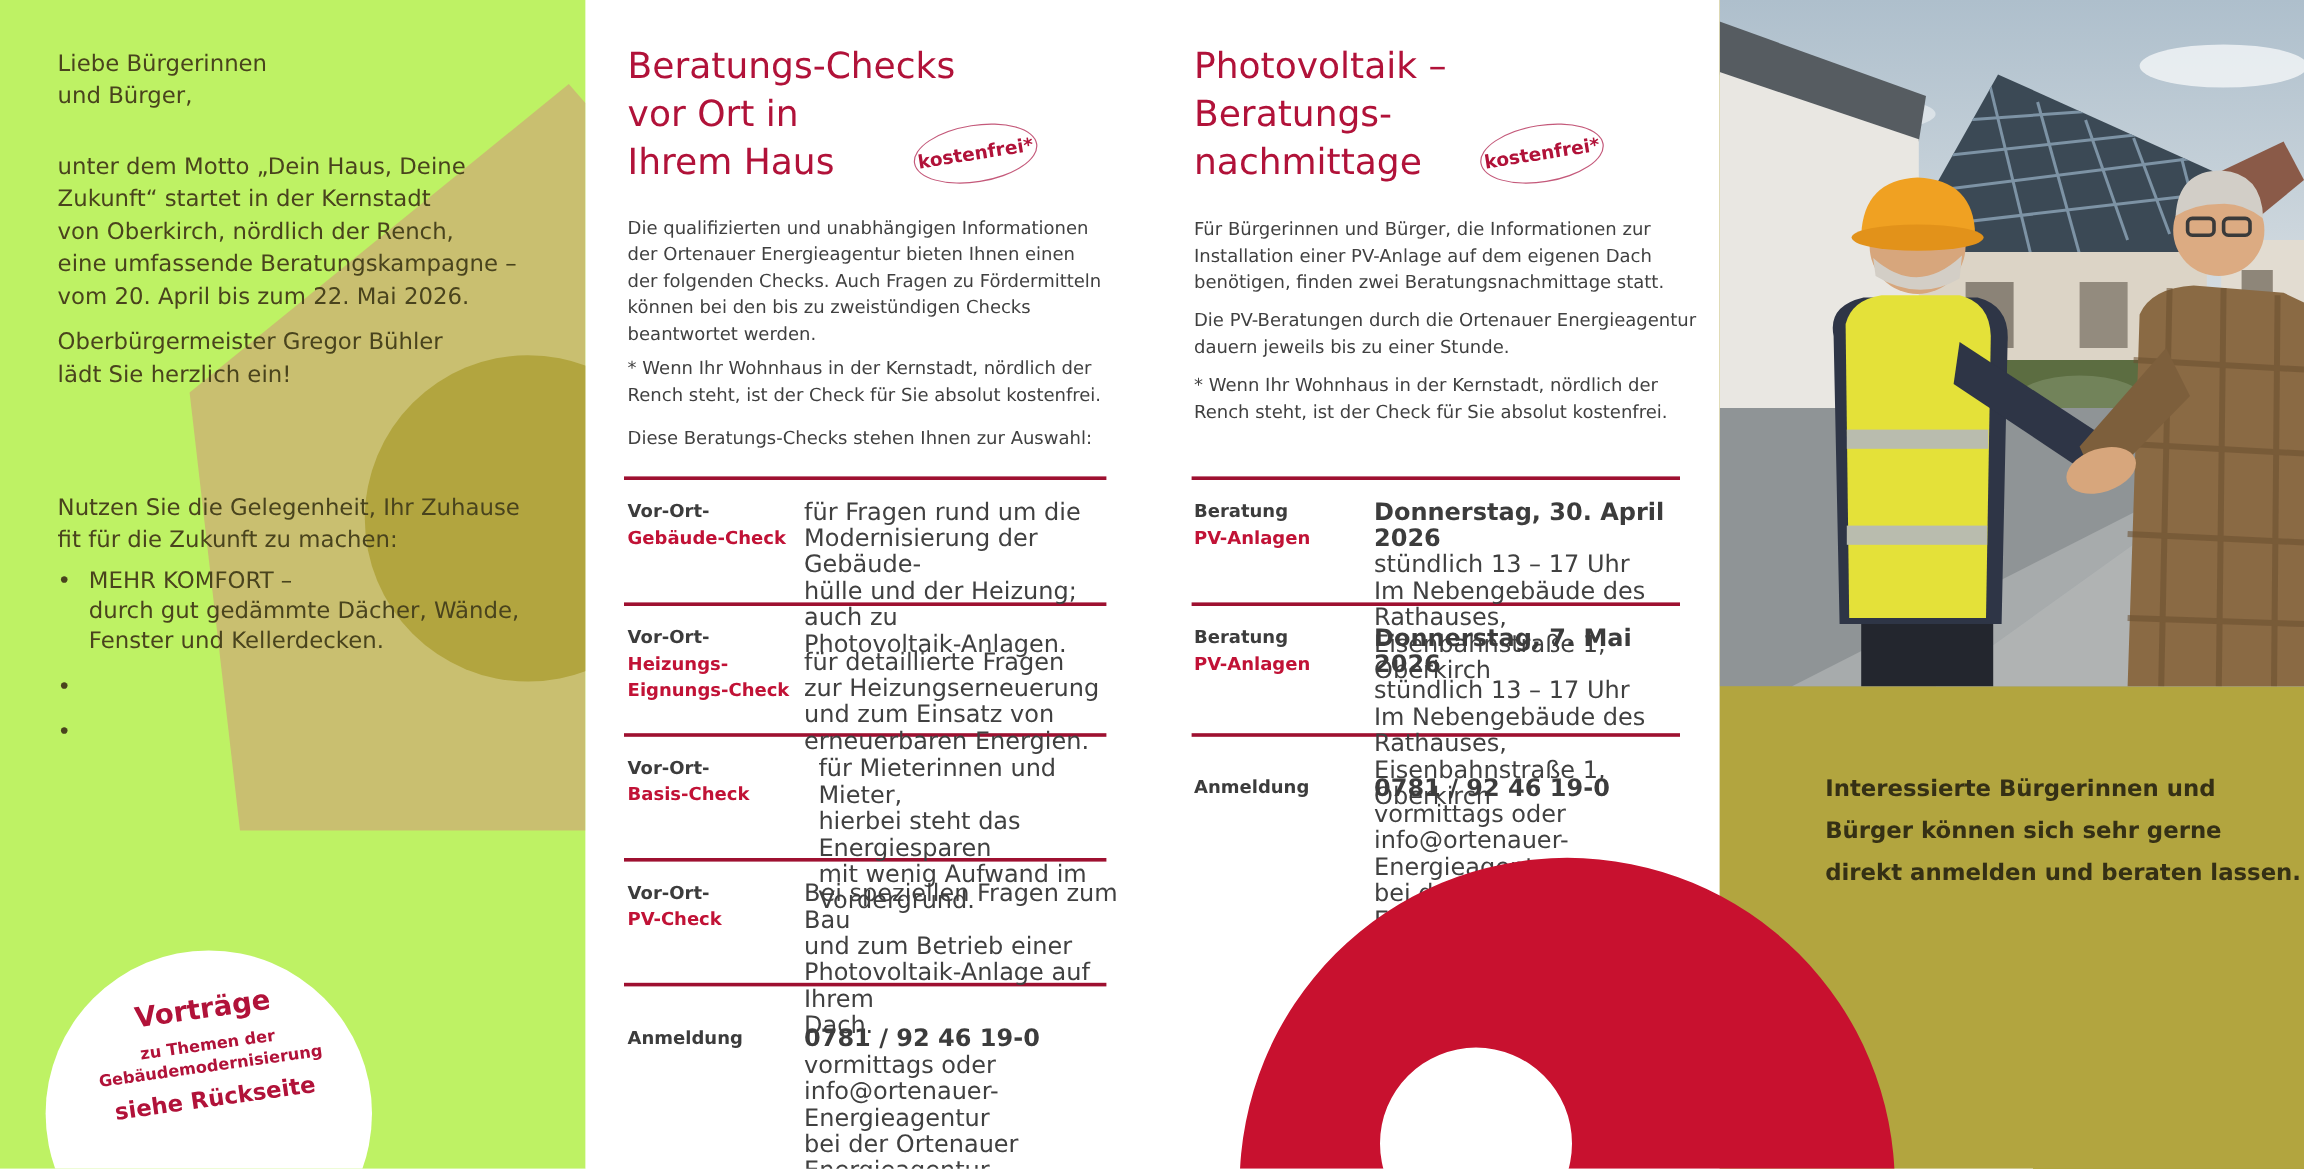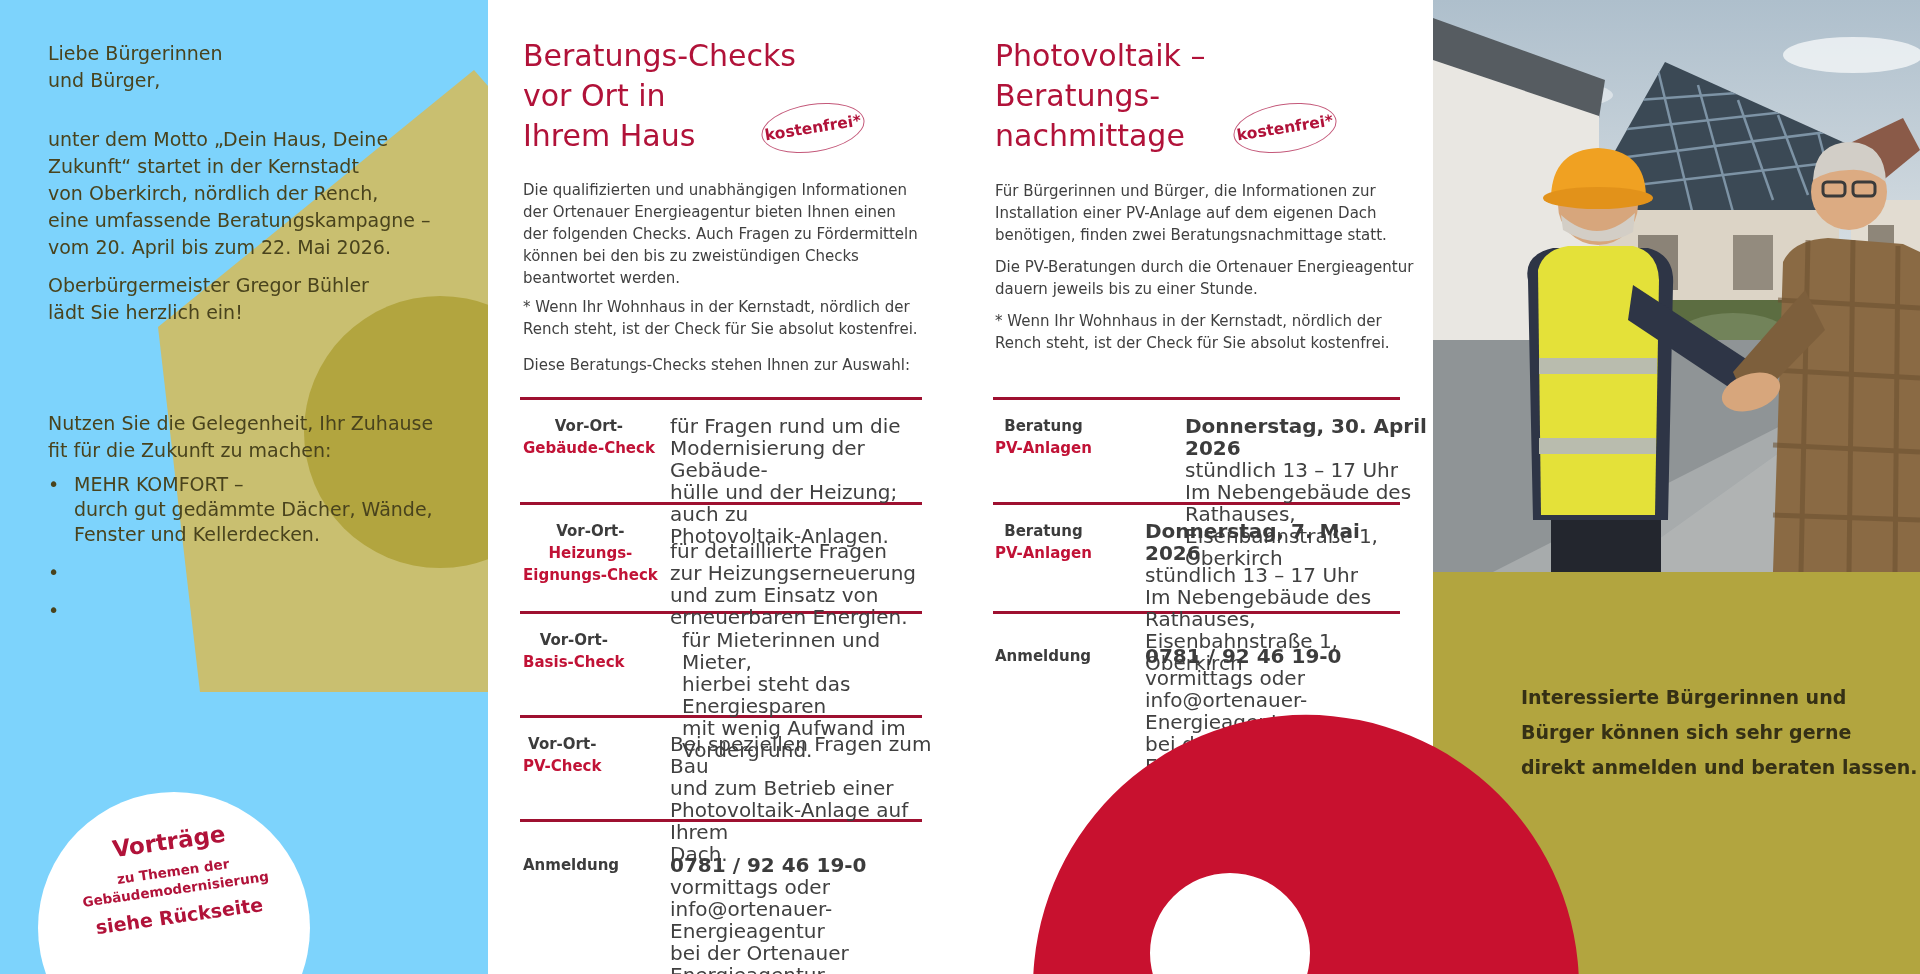--- a/index.html
+++ b/index.html
@@ -5,21 +5,21 @@
   html,body{margin:0;padding:0;}
   body{
     width:1920px;height:974px;position:relative;overflow:hidden;
     font-family:"DejaVu Sans","Liberation Sans",sans-serif;
     background:#ffffff;
   }
   .abs{position:absolute;}
   .pre{white-space:pre-line;}
 
   
-  .panel-left{left:0;top:0;width:488px;height:974px;background:#7dd3fc;overflow:hidden;}
+  .panel-left{left:0;top:0;width:488px;height:974px;background:#bef264;overflow:hidden;}
   .olive-text{color:#49431d;font-size:19px;line-height:27px;}
   .left-sal{left:48px;top:40px;}
   .left-intro{left:48px;top:126px;}
   .left-invite{left:48px;top:272px;}
   .left-benefits{left:48px;top:410px;}
   .left-bullets{left:48px;top:472px;width:420px;}
   .bullet-item{display:flex;margin-bottom:13px;line-height:25px;}
   .bullet-dot{width:26px;flex:0 0 26px;font-size:19px;}
   .circle-badge{left:38px;top:792px;width:272px;height:272px;border-radius:50%;
     background:#ffffff;display:flex;flex-direction:column;align-items:center;
@@ -31,21 +31,21 @@
 
   
   .panel-middle{left:488px;top:0;width:945px;height:974px;background:#ffffff;}
 
   .col-title{font-size:30px;line-height:40px;color:#b11239;font-weight:500;}
   .badge-oval{width:102px;height:46px;border:1.6px solid #c4597a;border-radius:50%;
     display:flex;align-items:center;justify-content:center;transform:rotate(-9deg);}
   .badge-oval span{color:#b11239;font-weight:700;font-size:15.5px;}
   .body-text{font-size:15px;line-height:22px;color:#404040;}
   .rule{height:3px;background:#9e1030;}
-  .row-label{font-size:15px;line-height:22px;font-weight:700;color:#3c3c3c;text-align:center;}
+  .row-label{font-size:15px;line-height:22px;font-weight:700;color:#3c3c3c;}
   .row-label .red{color:#c11236;}
   .row-desc{font-size:20px;line-height:22px;color:#404040;}
   .bold-dark{font-weight:700;color:#3c3c3c;}
 
   
   .c1-title{left:523px;top:36px;}
   .c1-badge{left:761px;top:104px;}
   .c1-intro{left:523px;top:179px;}
   .c1-foot{left:523px;top:296px;}
   .c1-lead{left:523px;top:354px;}
@@ -62,29 +62,29 @@
 
   
   .c2-title{left:995px;top:36px;}
   .c2-badge{left:1233px;top:104px;}
   .c2-intro{left:995px;top:180px;}
   .c2-dur{left:995px;top:256px;}
   .c2-foot{left:995px;top:310px;}
   .c2-rule1{left:993px;top:397px;width:407px;}
   .c2-rule2{left:993px;top:502px;width:407px;}
   .c2-rule3{left:993px;top:611px;width:407px;}
-  .c2-r1l{left:995px;top:415px;} .c2-r1d{left:1145px;top:415px;width:262px;margin-left:40px;}
+  .c2-r1l{left:995px;top:415px;} .c2-r1d{left:1145px;top:415px;width:262px;}
   .c2-r2l{left:995px;top:520px;} .c2-r2d{left:1145px;top:520px;width:262px;}
   .c2-anl{left:995px;top:645px;} .c2-anv{left:1145px;top:645px;width:270px;}
 
   
   .panel-right{left:1433px;top:0;width:487px;height:974px;background:#b2a53f;overflow:hidden;}
   .photo-wrap{left:0;top:0;width:487px;height:572px;}
   .right-caption{left:88px;top:640px;width:400px;font-size:19px;font-weight:700;
-    line-height:35px;color:#35301563;color:#353015;margin-top:40px;}
+    line-height:35px;color:#35301563;color:#353015;}
 
   .ring-svg{left:1000px;top:690px;pointer-events:none;z-index:5;}
 </style>
 </head>
 <body>
 
 <div class="abs panel-left">
   <svg class="abs" width="488" height="974" viewBox="0 0 488 974" style="left:0;top:0;">
     <polygon points="474,70 158,327 200,692 488,692 488,86" fill="#c9bf70"></polygon>
     <circle cx="440" cy="432" r="136" fill="#b2a53f"></circle>

